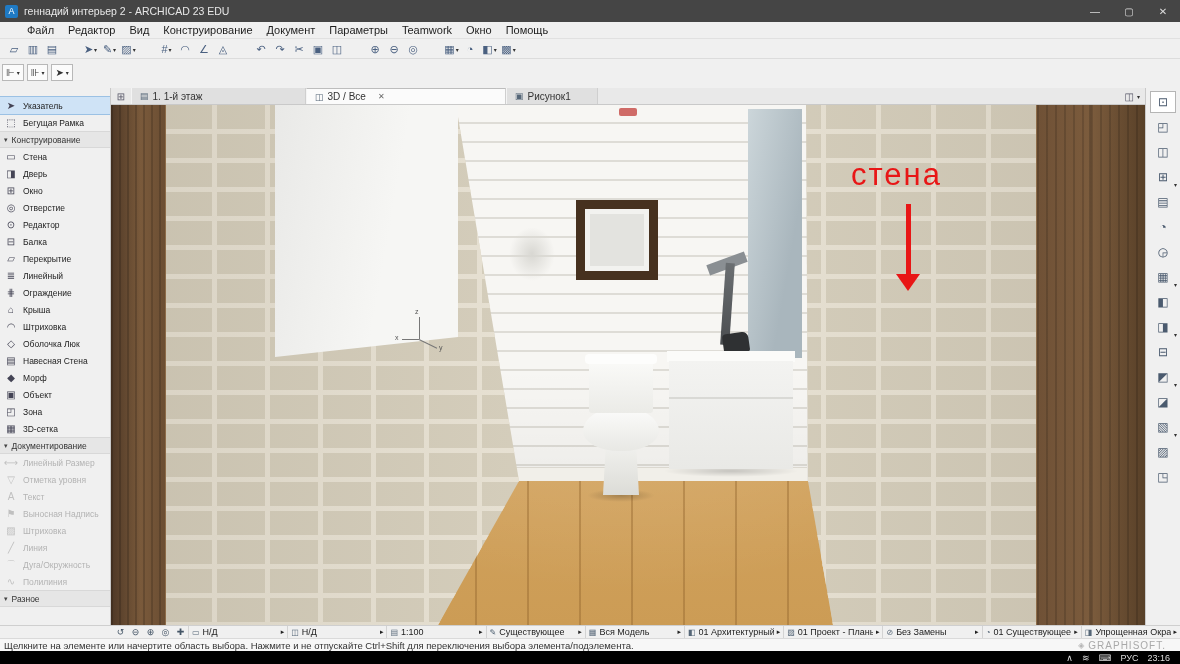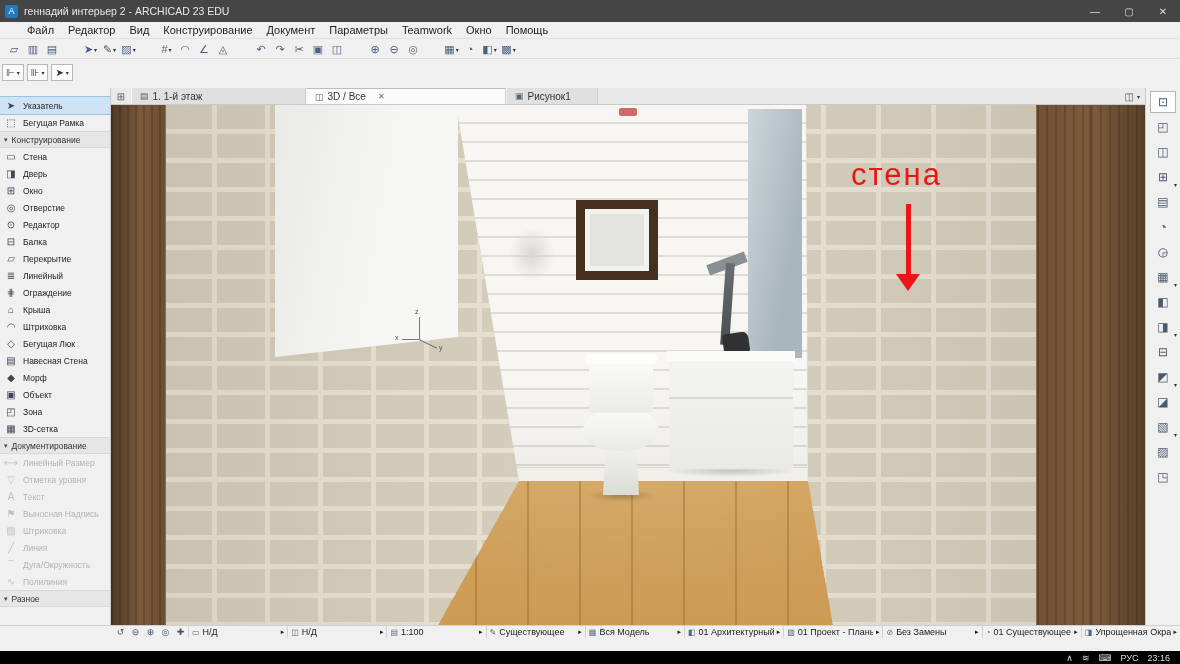--- a/index.html
+++ b/index.html
@@ -468,21 +468,21 @@
           <span>Крыша</span>
         </div>
 
         <div class="tb-item">
           <span class="tb-ico">◠</span>
           <span>Штриховка</span>
         </div>
 
         <div class="tb-item">
           <span class="tb-ico">◇</span>
-          <span>Бегущая Люк</span>
+          <span>Оболочка Люк</span>
         </div>
 
         <div class="tb-item">
           <span class="tb-ico">▤</span>
           <span>Навесная Стена</span>
         </div>
 
         <div class="tb-item">
           <span class="tb-ico">◆</span>
           <span>Морф</span>
@@ -746,20 +746,27 @@
         </span>
 
         <span class="sb-seg">
           <span class="ico">◨</span>
           <span class="lbl">Упрощенная Окра...</span>
           <span class="chev">▸</span>
         </span>
       </span>
   </div>
 
+  <div class="hintbar">
+    <span class="hint-text">Щелкните на элементе или начертите область выбора. Нажмите и не отпускайте Ctrl+Shift для переключения выбора элемента/подэлемента.</span>
+    <span class="brand">
+      <span class="b-ico">◈</span>
+      <span>GRAPHISOFT.</span>
+    </span>
+  </div>
 
   <div class="taskbar">
     <span class="tray-item">∧</span>
     <span class="tray-item">≋</span>
     <span class="tray-item">⌨</span>
     <span class="tray-item">РУС</span>
     <span class="tray-item">23:16</span>
   </div>
 
 </div>

